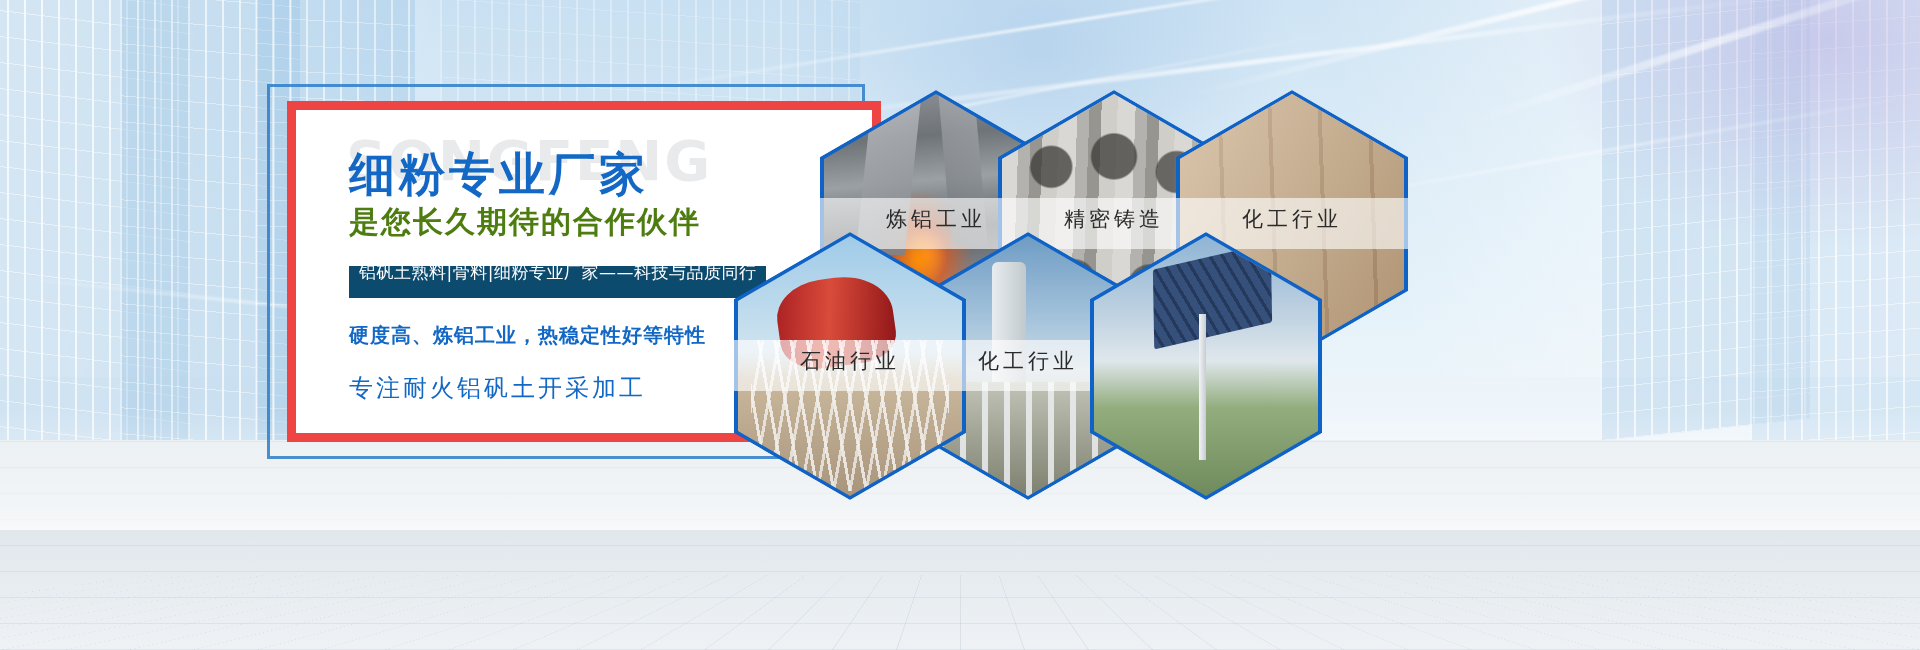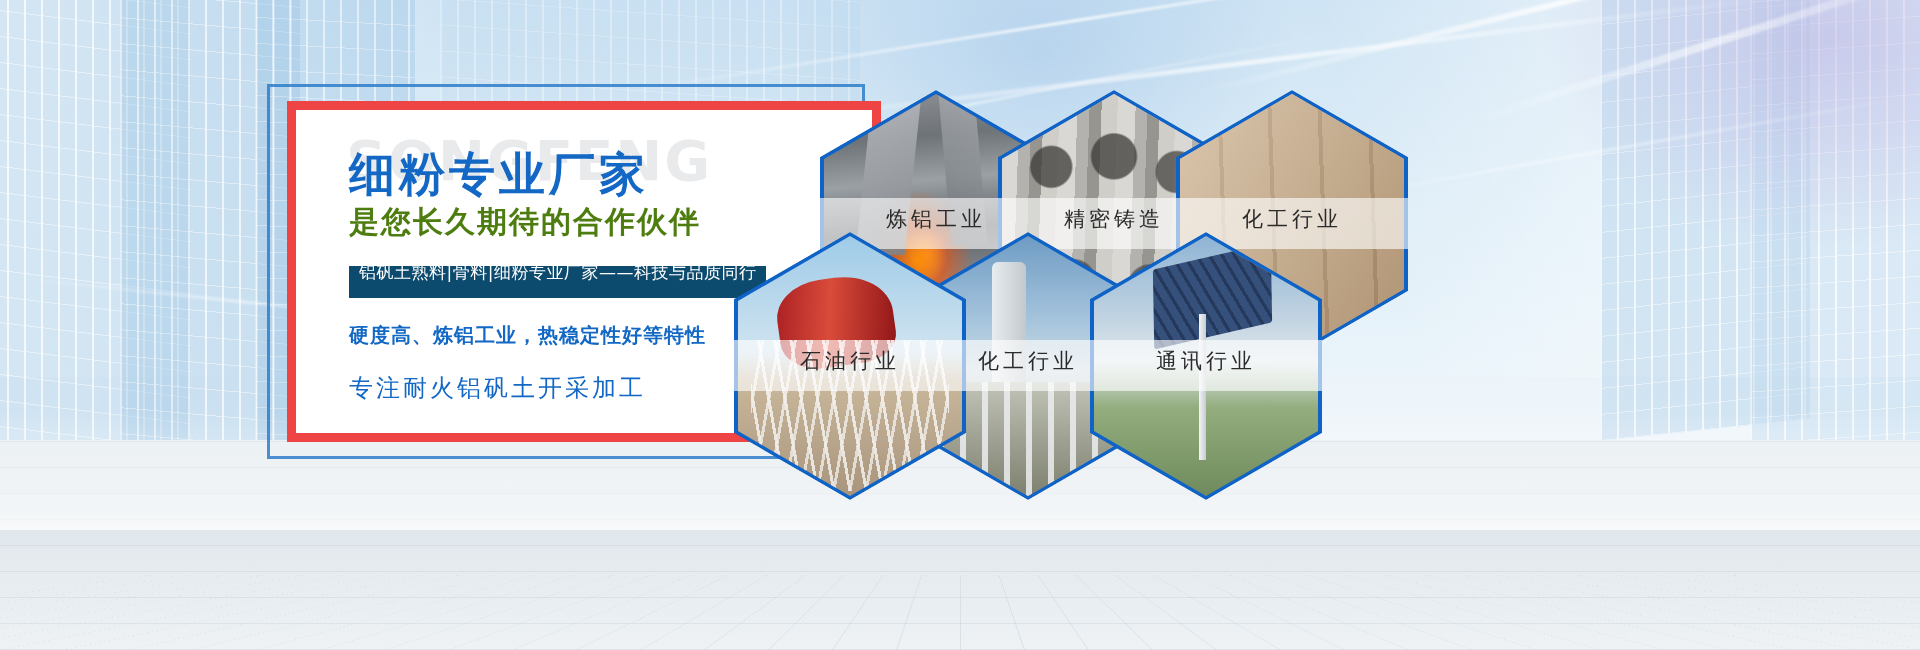--- a/index.html
+++ b/index.html
@@ -331,18 +331,17 @@
         <div class="ph-oil"></div>
       </div>
       <div class="hex-label">石油行业</div>
     </div>
 
     <div class="hex hex-shadow h-bot hx6">
       <div class="hex-border"></div>
       <div class="hex-img">
         <div class="ph-tele"></div>
       </div>
-      <div class="hex-label">通讯行业</div>
     </div>
 
   </div>
 
 </div>
 
 </body></html>

